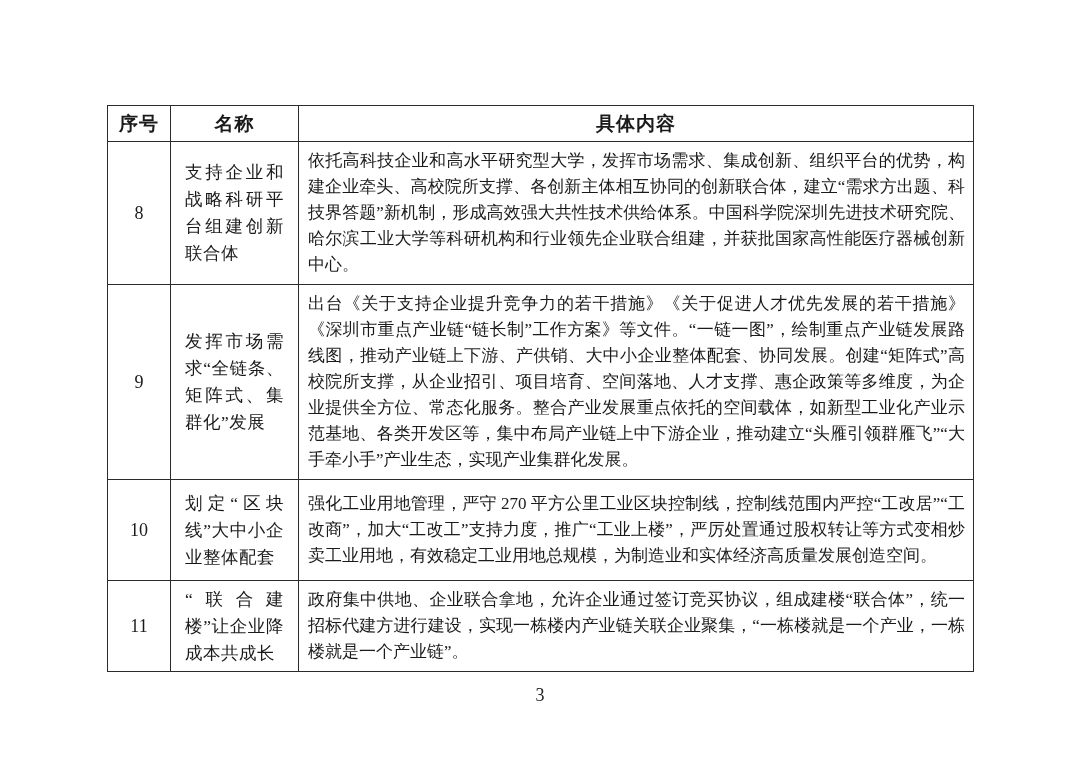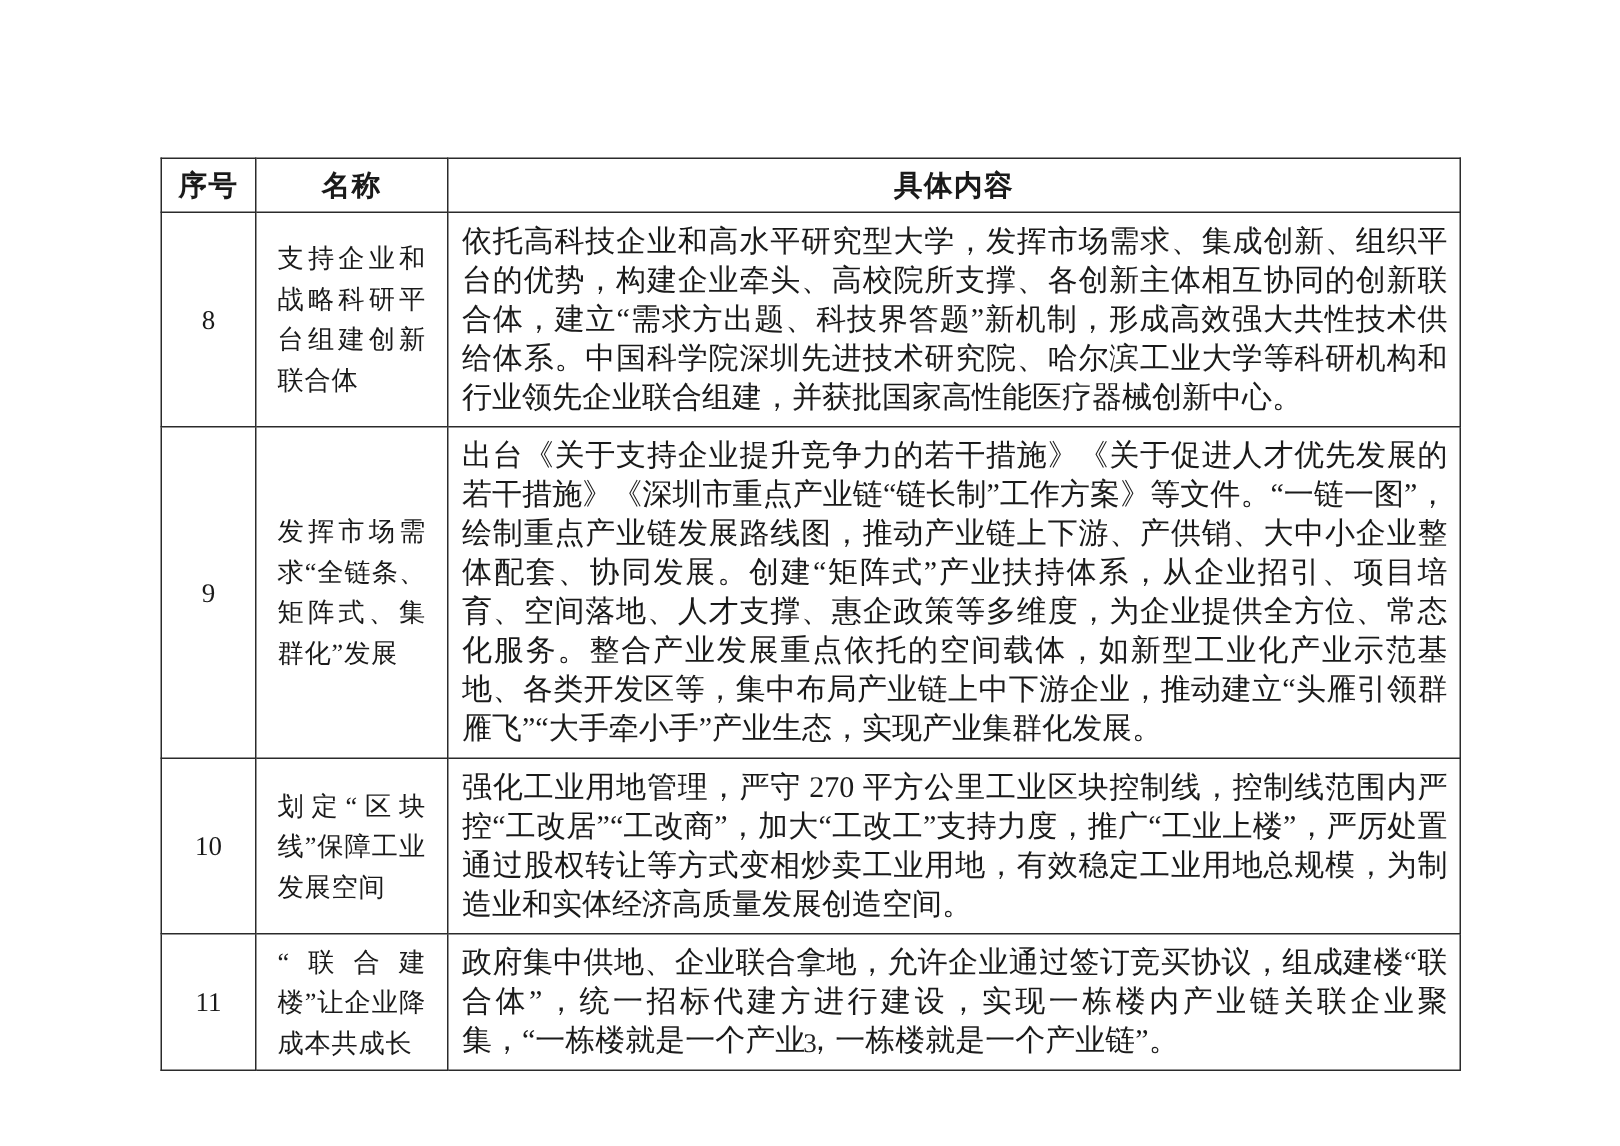--- a/index.html
+++ b/index.html
@@ -42,21 +42,21 @@
     font-family: "Liberation Serif", "DejaVu Serif", serif;
   }
   td.cell-name {
     font-size: 17.5px;
     padding: 4px 14px;
     text-align: justify;
     line-height: 27px;
     letter-spacing: 0.5px;
   }
   td.cell-content {
-    font-size: 20px;
+    font-size: 17px;
     padding: 6px 8px 6px 9px;
     text-align: justify;
     line-height: 26px;
   }
   td.cell-section {
     font-family: "Liberation Sans", "DejaVu Sans", sans-serif;
     font-weight: bold;
     font-size: 19px;
     height: 36px;
     padding: 2px 8px;
@@ -100,26 +100,26 @@
       <tr class="r-8">
         <td class="cell-num">8</td>
         <td class="cell-name">支持企业和战略科研平台组建创新联合体</td>
         <td class="cell-content">依托高科技企业和高水平研究型大学，发挥市场需求、集成创新、组织平台的优势，构建企业牵头、高校院所支撑、各创新主体相互协同的创新联合体，建立“需求方出题、科技界答题”新机制，形成高效强大共性技术供给体系。中国科学院深圳先进技术研究院、哈尔滨工业大学等科研机构和行业领先企业联合组建，并获批国家高性能医疗器械创新中心。</td>
       </tr>
 
 
       <tr class="r-9">
         <td class="cell-num">9</td>
         <td class="cell-name">发挥市场需求“全链条、矩阵式、集群化”发展</td>
-        <td class="cell-content">出台《关于支持企业提升竞争力的若干措施》《关于促进人才优先发展的若干措施》《深圳市重点产业链“链长制”工作方案》等文件。“一链一图”，绘制重点产业链发展路线图，推动产业链上下游、产供销、大中小企业整体配套、协同发展。创建“矩阵式”产业扶持体系，从企业招引、项目培育、空间落地、人才支撑、惠企政策等多维度，为企业提供全方位、常态化服务。整合产业发展重点依托的空间载体，如新型工业化产业示范基地、各类开发区等，集中布局产业链上中下游企业，推动建立“头雁引领群雁飞”“大手牵小手”产业生态，实现产业集群化发展。</td>
+        <td class="cell-content">出台《关于支持企业提升竞争力的若干措施》《关于促进人才优先发展的若干措施》《深圳市重点产业链“链长制”工作方案》等文件。“一链一图”，绘制重点产业链发展路线图，推动产业链上下游、产供销、大中小企业整体配套、协同发展。创建“矩阵式”高校院所支撑，从企业招引、项目培育、空间落地、人才支撑、惠企政策等多维度，为企业提供全方位、常态化服务。整合产业发展重点依托的空间载体，如新型工业化产业示范基地、各类开发区等，集中布局产业链上中下游企业，推动建立“头雁引领群雁飞”“大手牵小手”产业生态，实现产业集群化发展。</td>
       </tr>
 
       <tr class="r-10">
         <td class="cell-num">10</td>
-        <td class="cell-name">划定“区块线”保障工业发展空间</td>
+        <td class="cell-name">划定“区块线”大中小企业整体配套</td>
         <td class="cell-content">强化工业用地管理，严守 270 平方公里工业区块控制线，控制线范围内严控“工改居”“工改商”，加大“工改工”支持力度，推广“工业上楼”，严厉处置通过股权转让等方式变相炒卖工业用地，有效稳定工业用地总规模，为制造业和实体经济高质量发展创造空间。</td>
       </tr>
 
       <tr class="r-11">
         <td class="cell-num">11</td>
         <td class="cell-name">“联合建楼”让企业降成本共成长</td>
         <td class="cell-content">政府集中供地、企业联合拿地，允许企业通过签订竞买协议，组成建楼“联合体”，统一招标代建方进行建设，实现一栋楼内产业链关联企业聚集，“一栋楼就是一个产业，一栋楼就是一个产业链”。</td>
       </tr>
     </tbody>
   </table>

